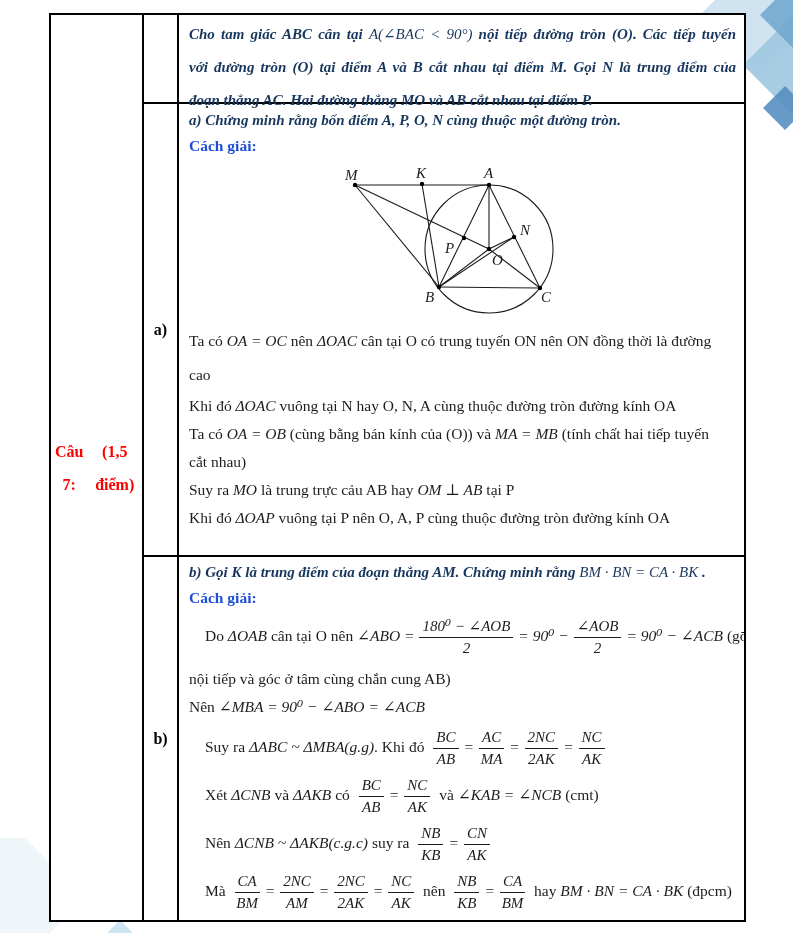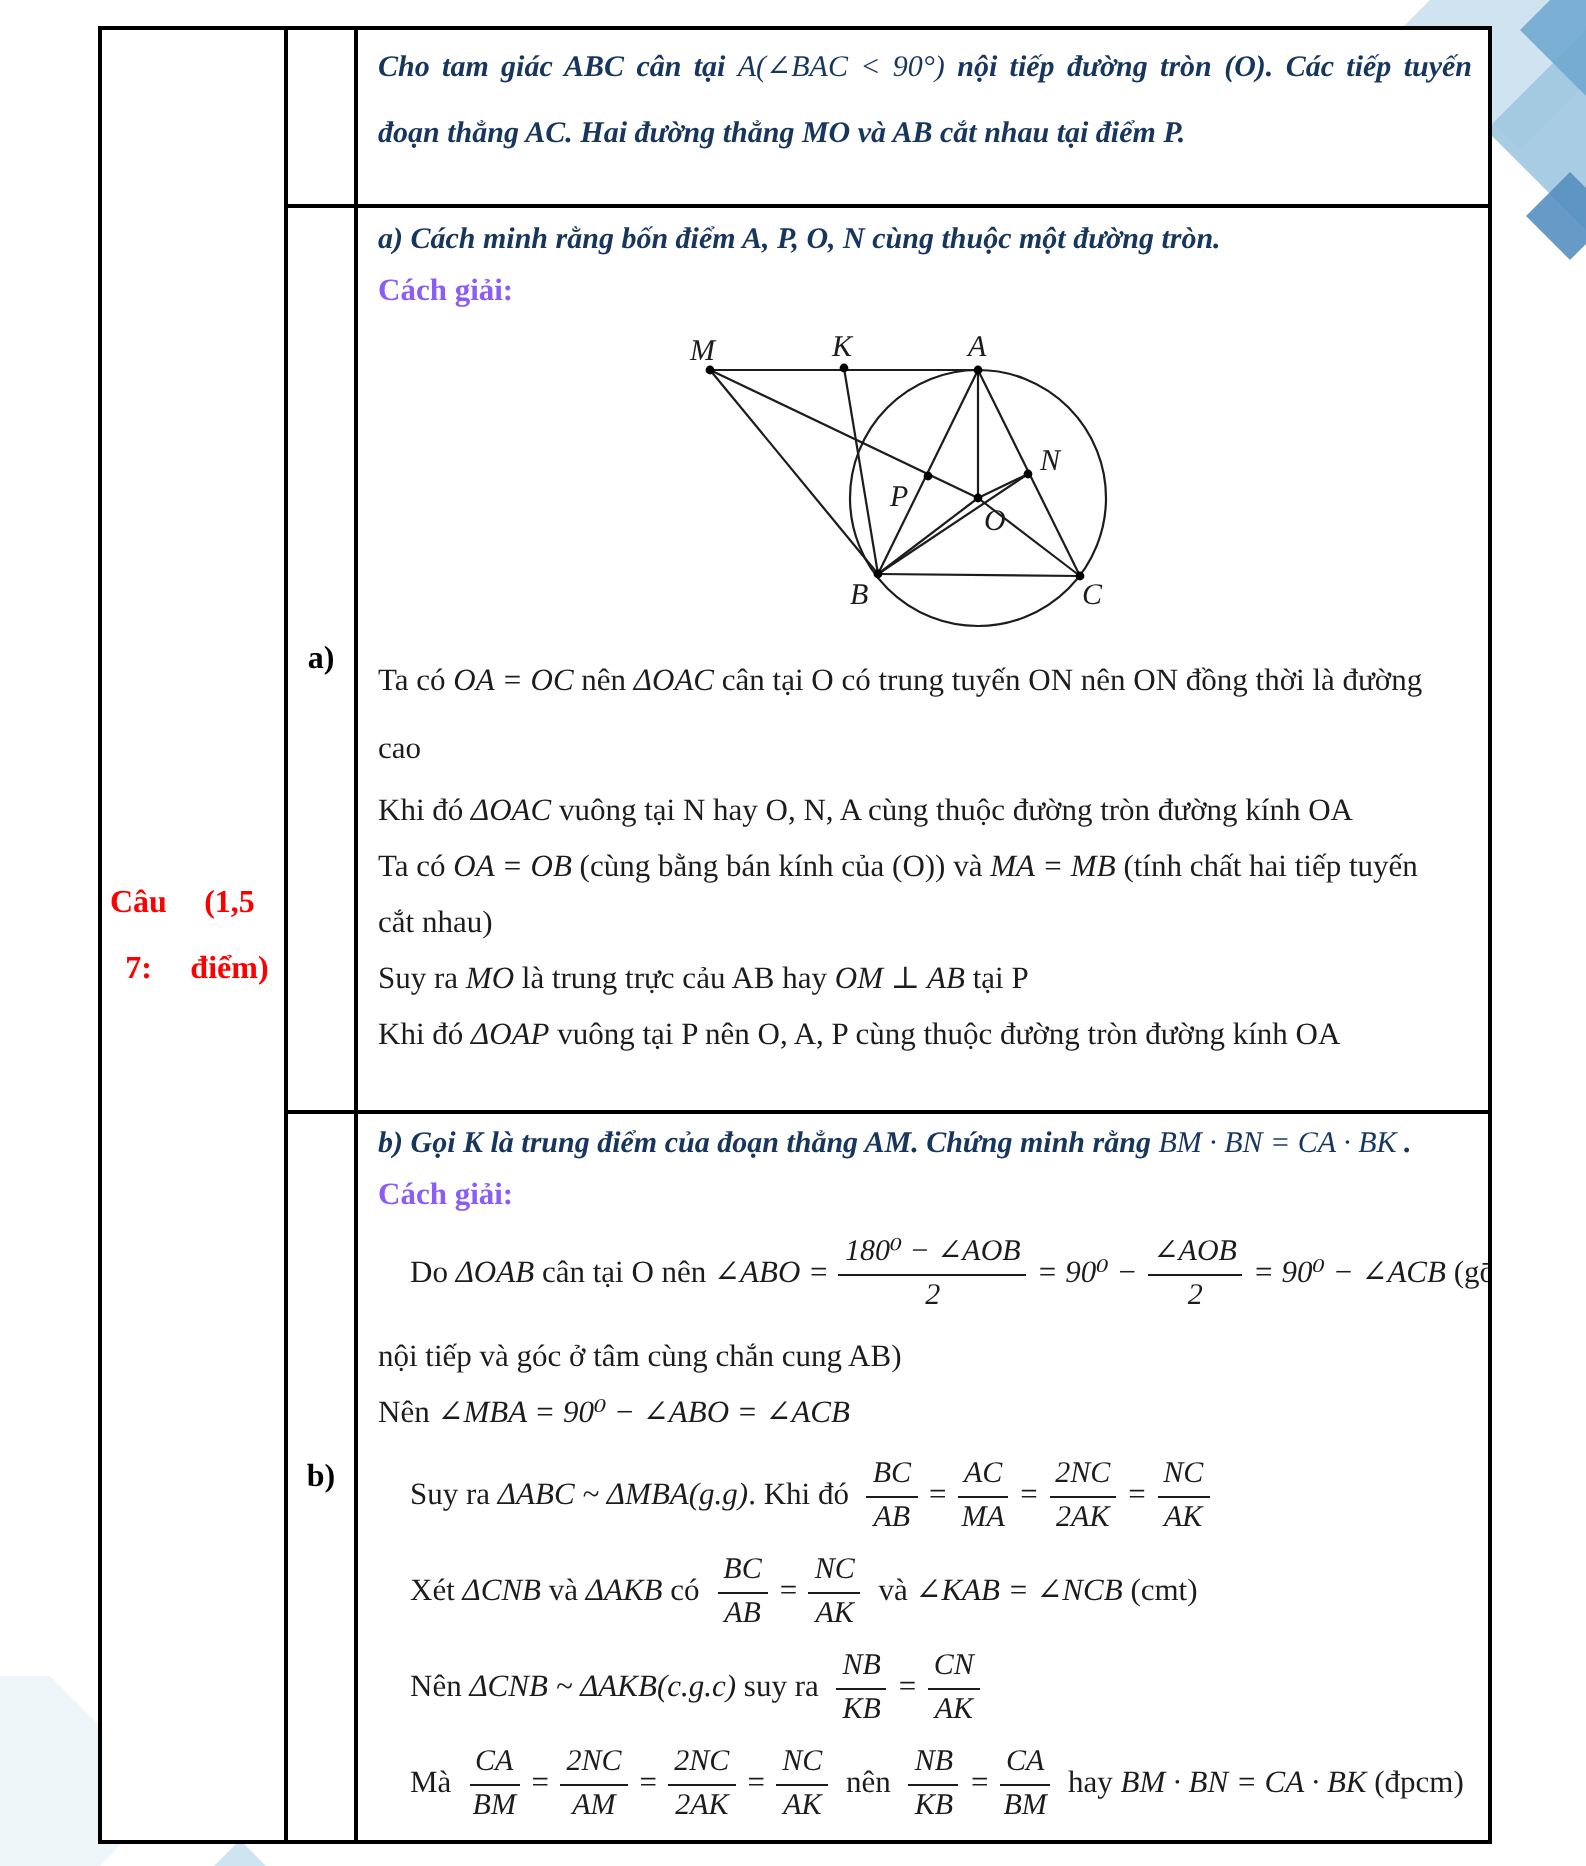--- a/index.html
+++ b/index.html
@@ -25,21 +25,21 @@
   .problem-line{line-height:33px;white-space:nowrap;}
   .problem-line.just{text-align:justify;text-align-last:justify;white-space:normal;}
   .problem-cell .math{font-weight:400;font-style:italic;}
   .label-cell{width:33px;display:flex;align-items:center;justify-content:center;font-weight:700;font-size:16px;}
   .a-label{left:93px;top:89px;height:451px;}
   .b-label{left:93px;top:542px;height:363px;}
   .a-cell{left:128px;top:89px;width:565px;height:451px;padding:4px 8px 0 10px;overflow:hidden;}
   .b-cell{left:128px;top:542px;width:565px;height:391px;padding:3px 8px 0 10px;overflow:hidden;}
   .heading{color:#17365d;font-weight:700;font-style:italic;font-size:15px;line-height:25px;white-space:nowrap;}
   .heading .math{font-weight:400;}
-  .method{color:#8b5cf6;font-weight:700;font-size:15.5px;line-height:25px;}
+  .method{color:#1d4ed8;font-weight:700;font-size:15.5px;line-height:25px;}
   .sol{color:#1c1c1c;font-size:15.5px;}
   .sline{line-height:28px;white-space:nowrap;}
   .lh34{line-height:34px;}
   .fline{margin:7px 16px;white-space:nowrap;}
   .math{font-style:italic;}
   .frac{display:inline-block;text-align:center;vertical-align:middle;margin:0 5px;font-style:italic;font-size:15px;line-height:19px;}
   .frac .num{display:block;border-bottom:1.3px solid #1c1c1c;padding:0 3px 1px 3px;}
   .frac .den{display:block;padding-top:1px;}
   svg text{font-family:"Liberation Serif","DejaVu Serif",serif;font-style:italic;font-size:15px;fill:#1c1c1c;}
   .figure{display:block;margin:2px 0 2px 146px;}
@@ -64,29 +64,30 @@
   <div class="hline h1"></div>
   <div class="hline h2"></div>
 
   <div class="cell q-cell">
     <div>Câu 7:</div>
     <div>(1,5 điểm)</div>
   </div>
 
   <div class="cell problem-cell">
     <div class="problem-line just"><span class="txt">Cho tam giác ABC cân tại </span><span class="math">A(∠BAC &lt; 90°)</span><span class="txt"> nội tiếp đường tròn (O). Các tiếp tuyến</span></div>
+    <div class="problem-line just"><span class="txt">với đường tròn (O) tại điểm A và B cắt nhau tại điểm M. Gọi N là trung điểm của</span></div>
     <div class="problem-line"><span class="txt">đoạn thẳng AC. Hai đường thẳng MO và AB cắt nhau tại điểm P.</span></div>
   </div>
 
   <div class="cell label-cell a-label">
     <span>a)</span>
   </div>
 
   <div class="cell a-cell sol">
-    <div class="heading"><span class="txt">a) Cách minh rằng bốn điểm A, P, O, N cùng thuộc một đường tròn.</span></div>
+    <div class="heading"><span class="txt">a) Chứng minh rằng bốn điểm A, P, O, N cùng thuộc một đường tròn.</span></div>
     <div class="method">Cách giải:</div>
 
     <svg class="figure" width="240" height="162" viewBox="345 163 585 162" preserveAspectRatio="xMinYMin slice">
       <g stroke="#1c1c1c" stroke-width="1.1" fill="none">
         <circle cx="499" cy="252" r="64"></circle>
         <line x1="365" y1="188" x2="499" y2="188"></line>
         <line x1="365" y1="188" x2="449" y2="290"></line>
         <line x1="365" y1="188" x2="499" y2="252"></line>
         <line x1="499" y1="188" x2="449" y2="290"></line>
         <line x1="499" y1="188" x2="550" y2="291"></line>

